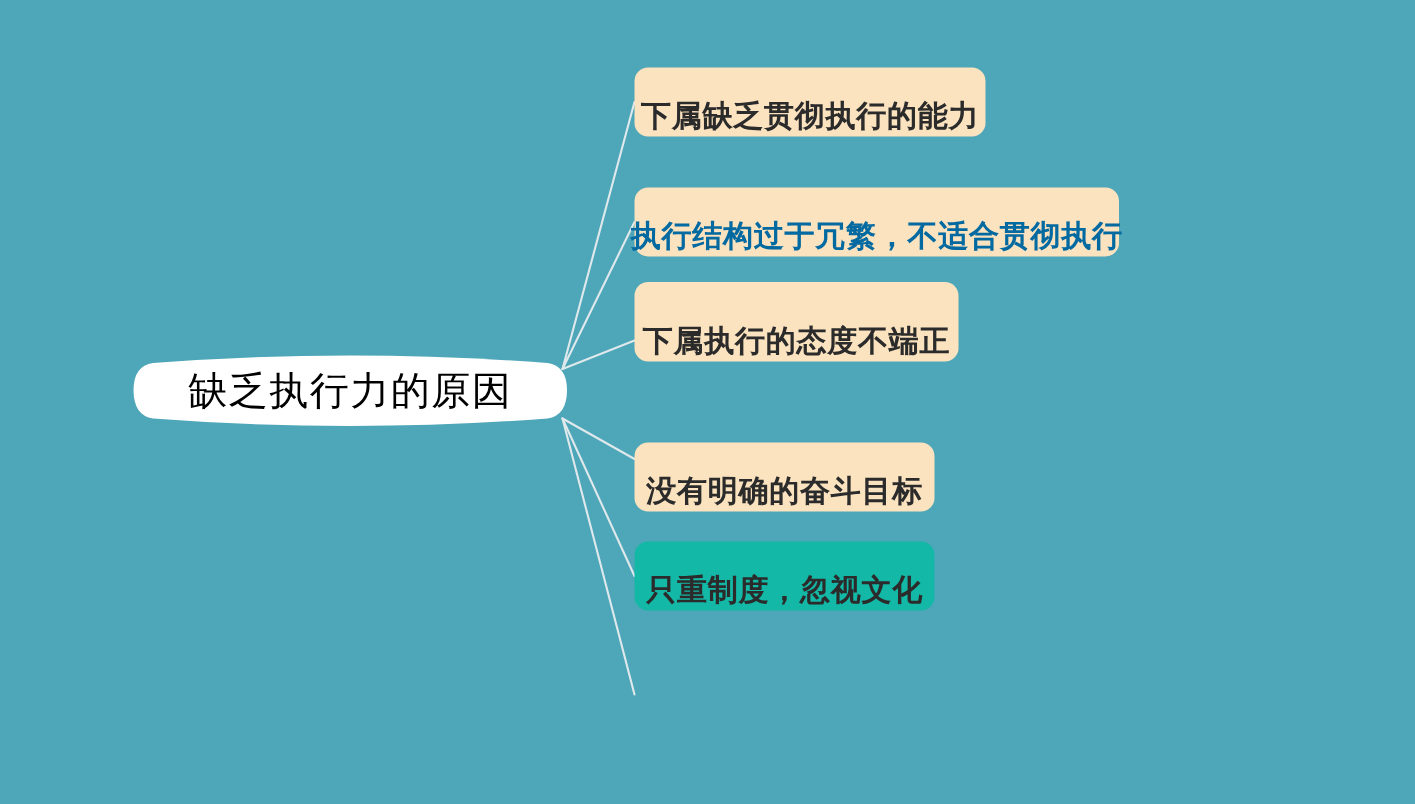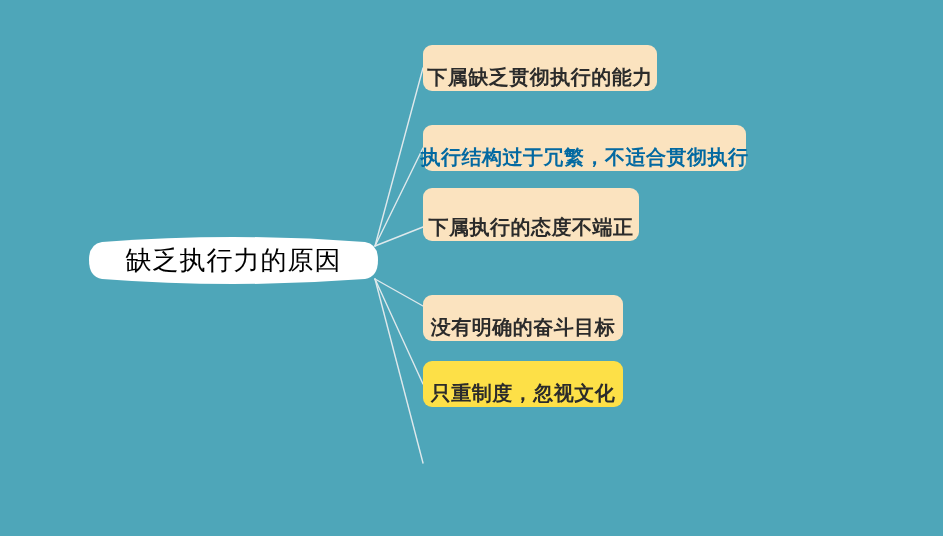--- a/index.html
+++ b/index.html
@@ -104,16 +104,16 @@
     </div>
     <div class="branch-node" style="left: 423px; top: 125px; width: 323px; height: 46px; background: rgb(251, 227, 191); border-radius: 9px;">
       <span class="branch-node-label" style="color: #0369a1; margin-top: 16px;">执行结构过于冗繁，不适合贯彻执行</span>
     </div>
     <div class="branch-node" style="left: 423px; top: 188px; width: 216px; height: 53px; background: rgb(251, 227, 191); border-radius: 9px;">
       <span class="branch-node-label" style="color: rgb(43, 43, 43);">下属执行的态度不端正</span>
     </div>
     <div class="branch-node" style="left: 423px; top: 283px; width: 200px; height: 46px; background: rgb(251, 227, 191); border-radius: 9px; margin-top: 12px;">
       <span class="branch-node-label" style="color: rgb(43, 43, 43);">没有明确的奋斗目标</span>
     </div>
-    <div class="branch-node" style="left: 423px; top: 361px; width: 200px; height: 46px; background: #fde047; border-radius: 9px;">
+    <div class="branch-node" style="left: 423px; top: 361px; width: 200px; height: 46px; background: #14b8a6; border-radius: 9px;">
       <span class="branch-node-label" style="color: rgb(43, 43, 43);">只重制度，忽视文化</span>
     </div>
   </div>
 
 </body></html>

